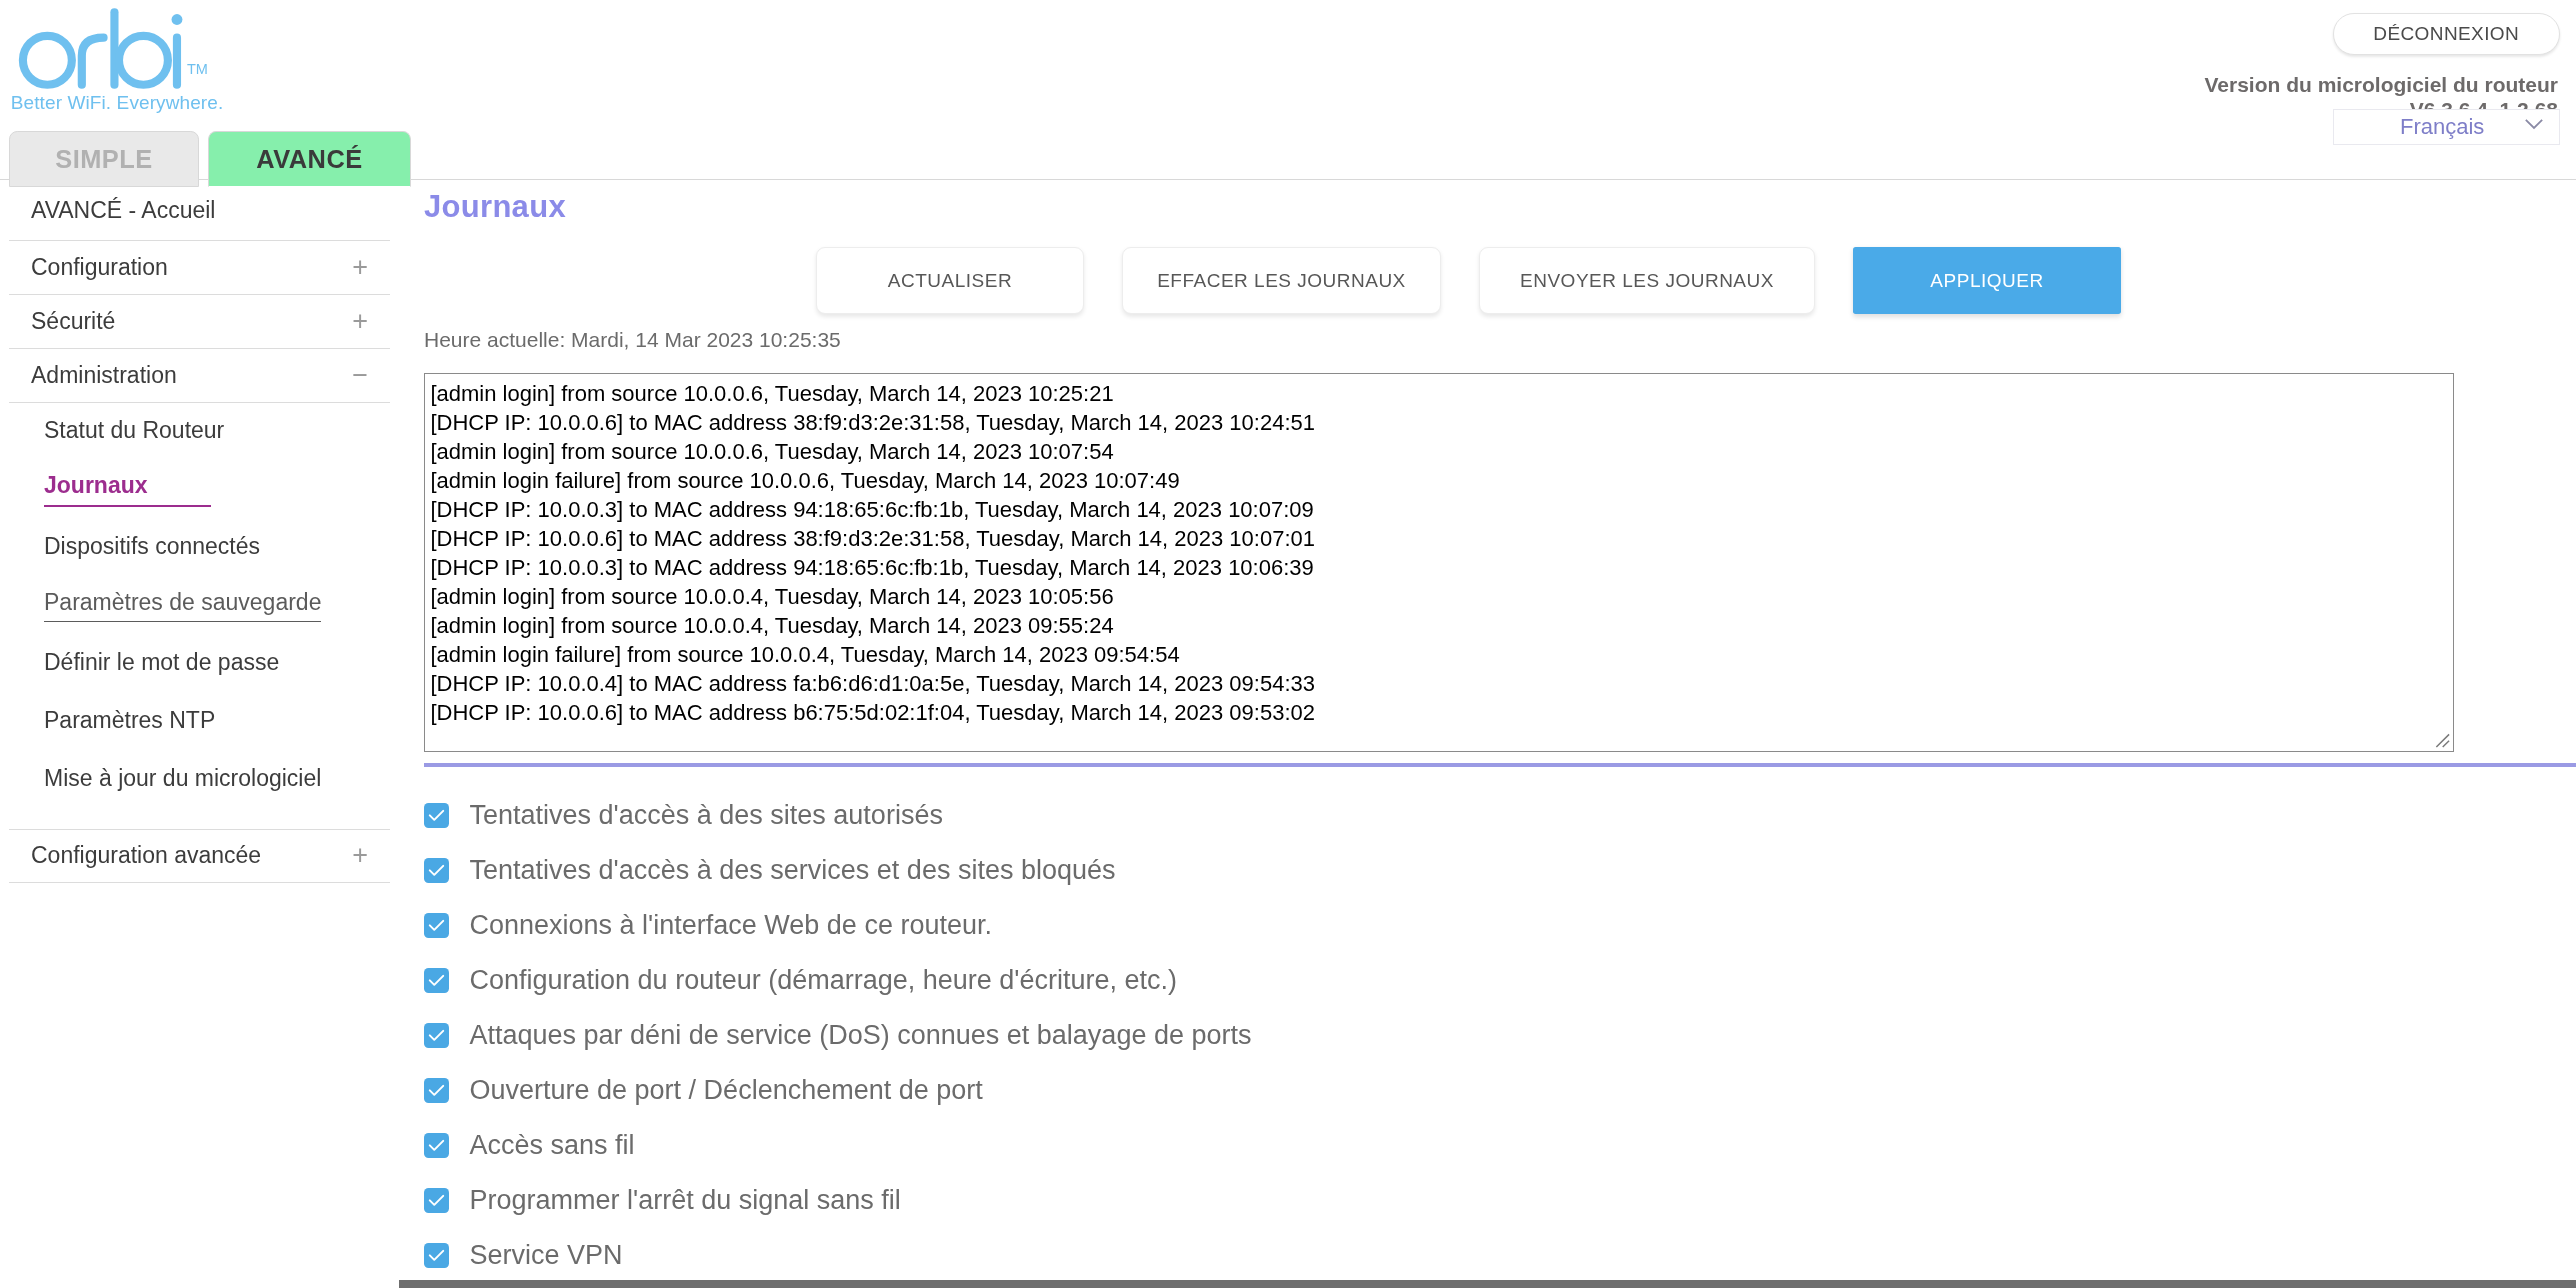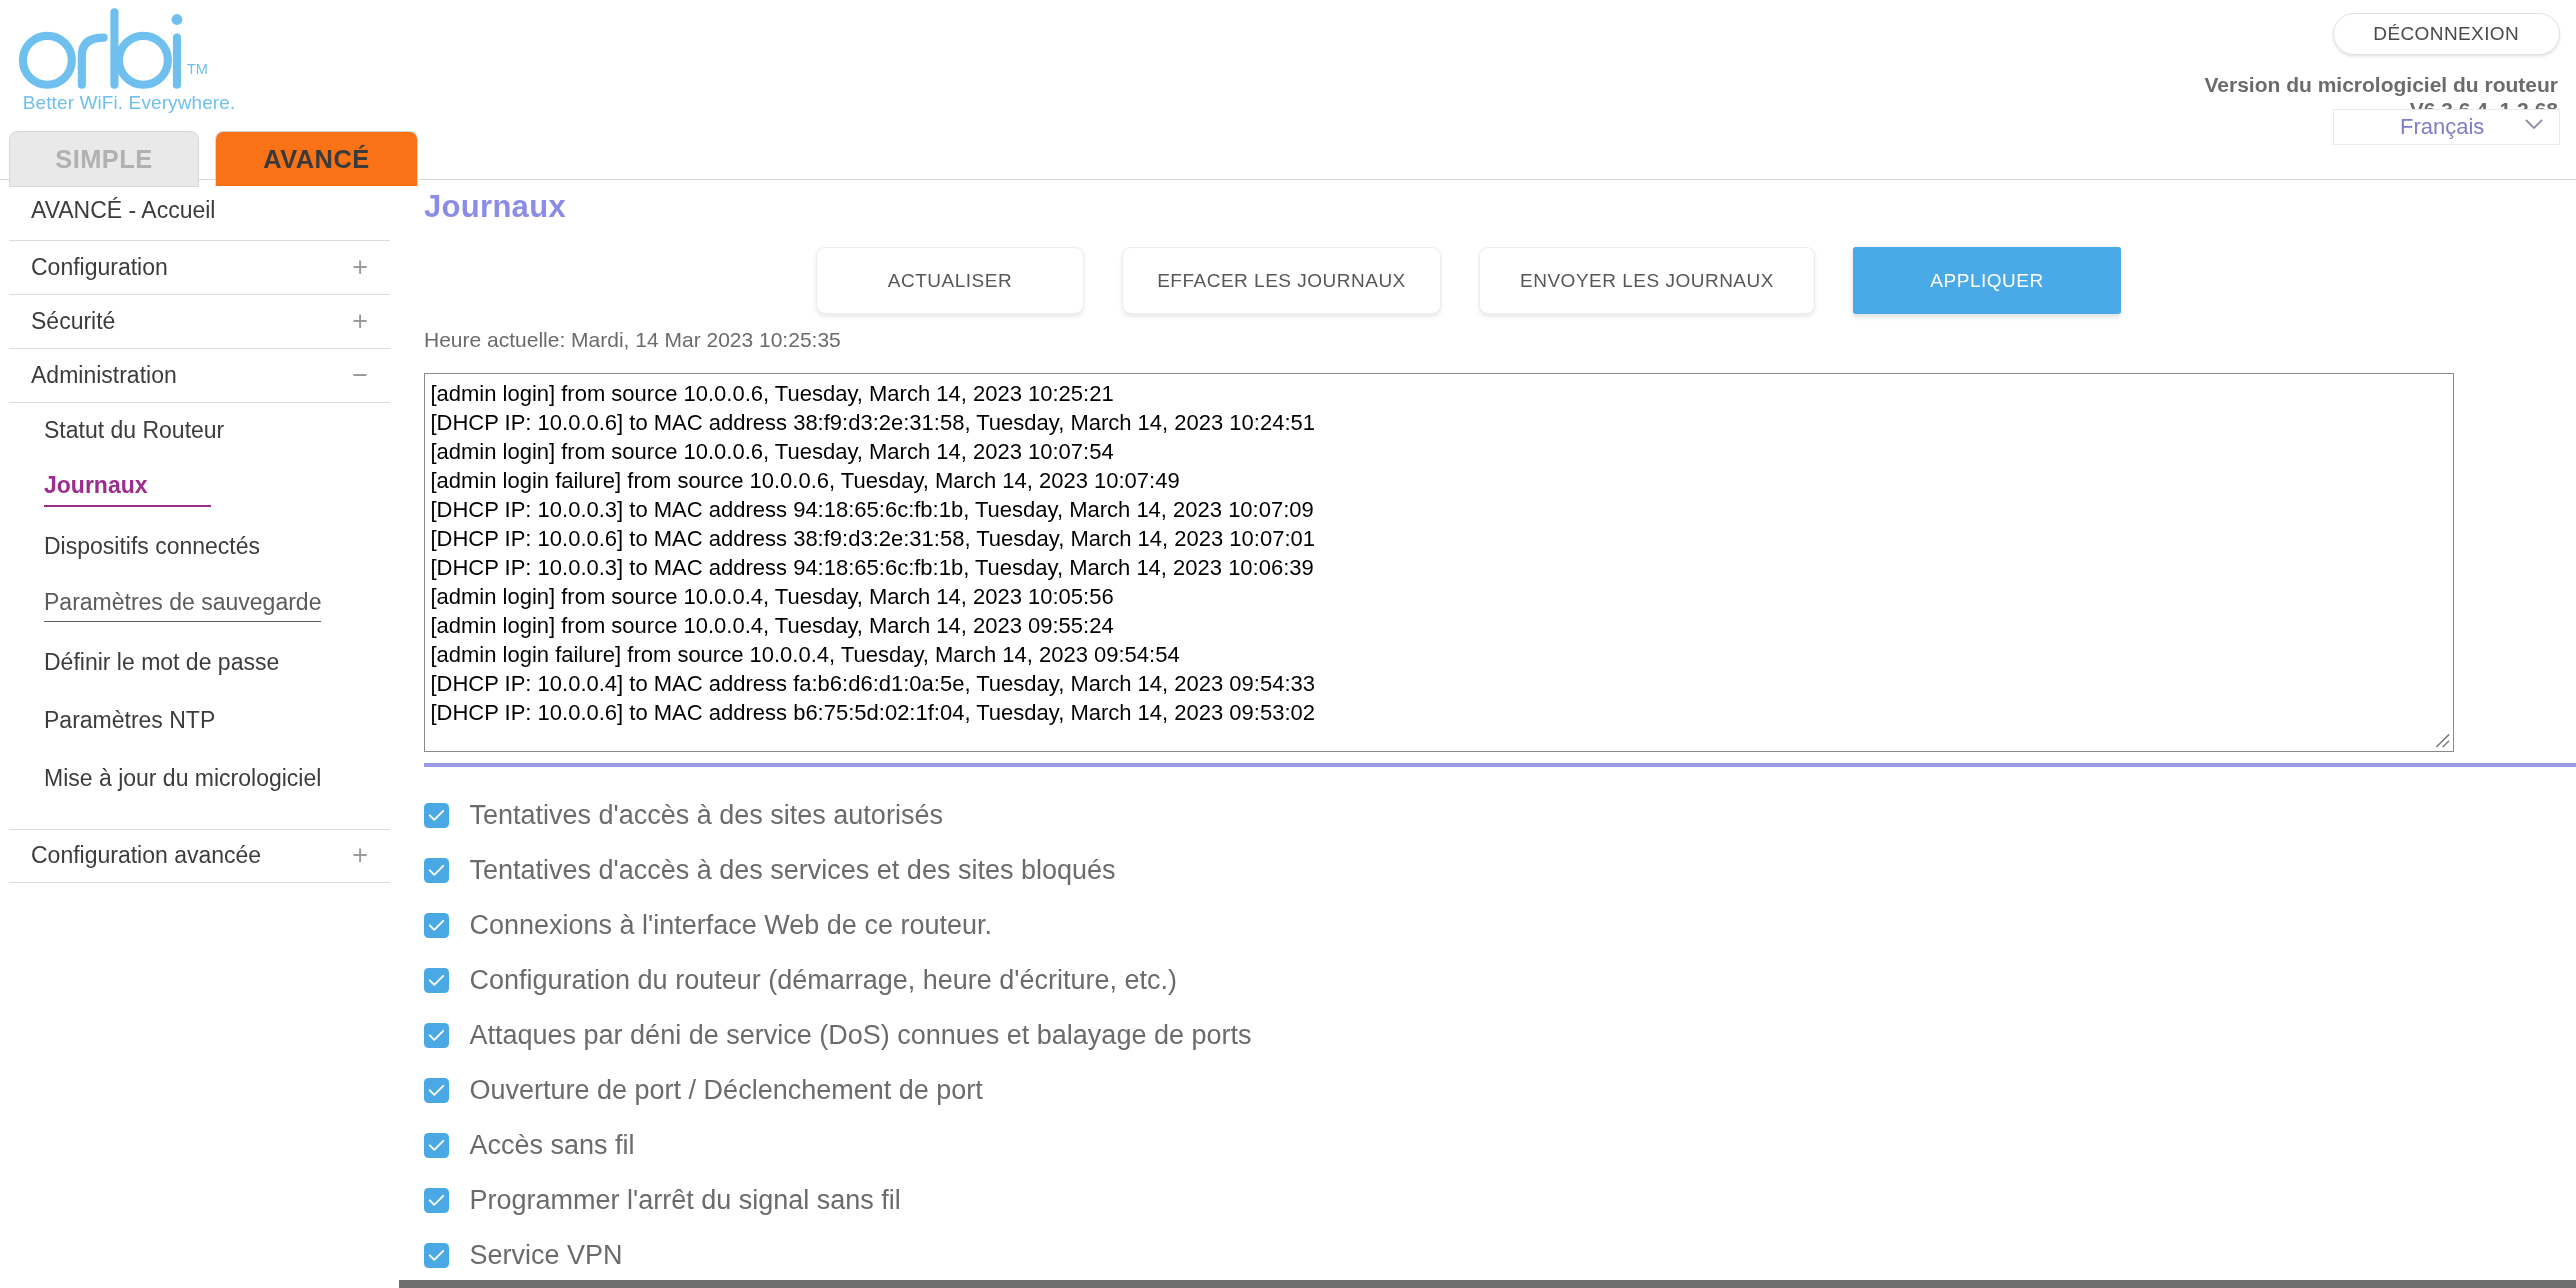--- a/index.html
+++ b/index.html
@@ -12,21 +12,20 @@
   .page { position: relative; width: 2576px; height: 1288px; }
 
   
   .header { position: relative; height: 129px; }
   .logo-wrap { position: absolute; left: 9px; top: 5.4px; }
   .logo-word { display: block; line-height: 1; }
   .logo-tag {
     position: absolute; left: 1.8px; top: 87px;
     font-size: 19px; color: #6fc0ef; letter-spacing: 0.1px;
     white-space: nowrap;
-    margin-left: 12px;
   }
   .logout-btn {
     position: absolute; right: 16.3px; top: 12.7px;
     width: 227px; height: 42px;
     border: 0.9px solid #e2e2e2; border-radius: 21px;
     background: #ffffff; color: #4a4a4a;
     font-size: 19px; letter-spacing: 0.4px;
     display: flex; align-items: center; justify-content: center;
     box-shadow: 0 1.8px 2.7px rgba(0,0,0,.10);
     cursor: pointer;
@@ -55,21 +54,21 @@
   .tabs { position: absolute; left: 9px; top: 123px; display: flex; align-items: flex-end; z-index: 3; }
   .tab {
     height: 56px; min-width: 190px;
     display: flex; align-items: center; justify-content: center;
     font-size: 25.4px; font-weight: bold; letter-spacing: 0.5px;
     border: 0.9px solid #d8d8d8;
     border-top-left-radius: 8.2px; border-top-right-radius: 8.2px;
     cursor: pointer;
   }
   .tab.inactive { background: #e9e9e9; color: #b1b1b1; border-bottom: 0.9px solid #d8d8d8; margin-top: 8px; }
-  .tab.active { background: #f97316; color: #3a3a3a; border-bottom: 0.9px solid #ffffff; margin-left: 16px; min-width: 203px; }
+  .tab.active { background: #86efac; color: #3a3a3a; border-bottom: 0.9px solid #ffffff; margin-left: 9px; min-width: 203px; }
   .tabs-rule {
     position: absolute; left: 0; top: 179px; width: 2576px;
     height: 0.9px; background: #d8d8d8; z-index: 1;
   }
 
   
   .sidebar { position: absolute; left: 0; top: 180px; width: 399px; }
   .nav-top {
     height: 60px; display: flex; align-items: center;
     padding-left: 31px; font-size: 23px; color: #3c3c3c;

